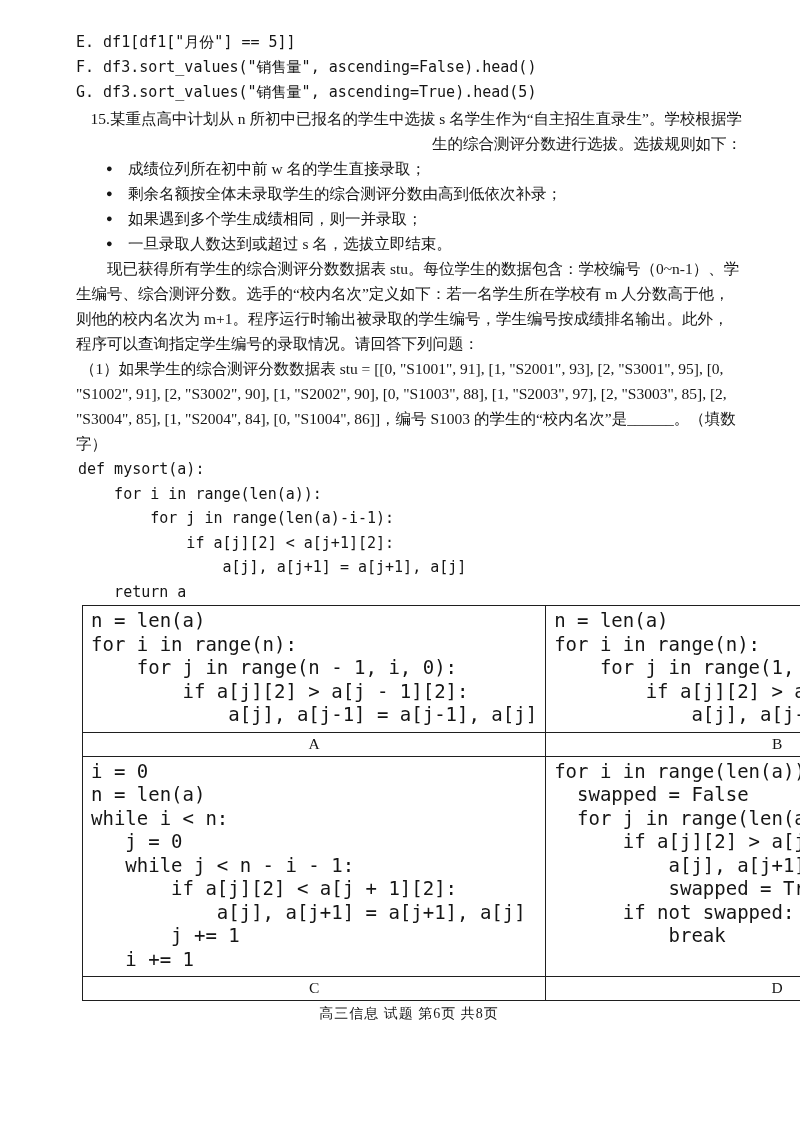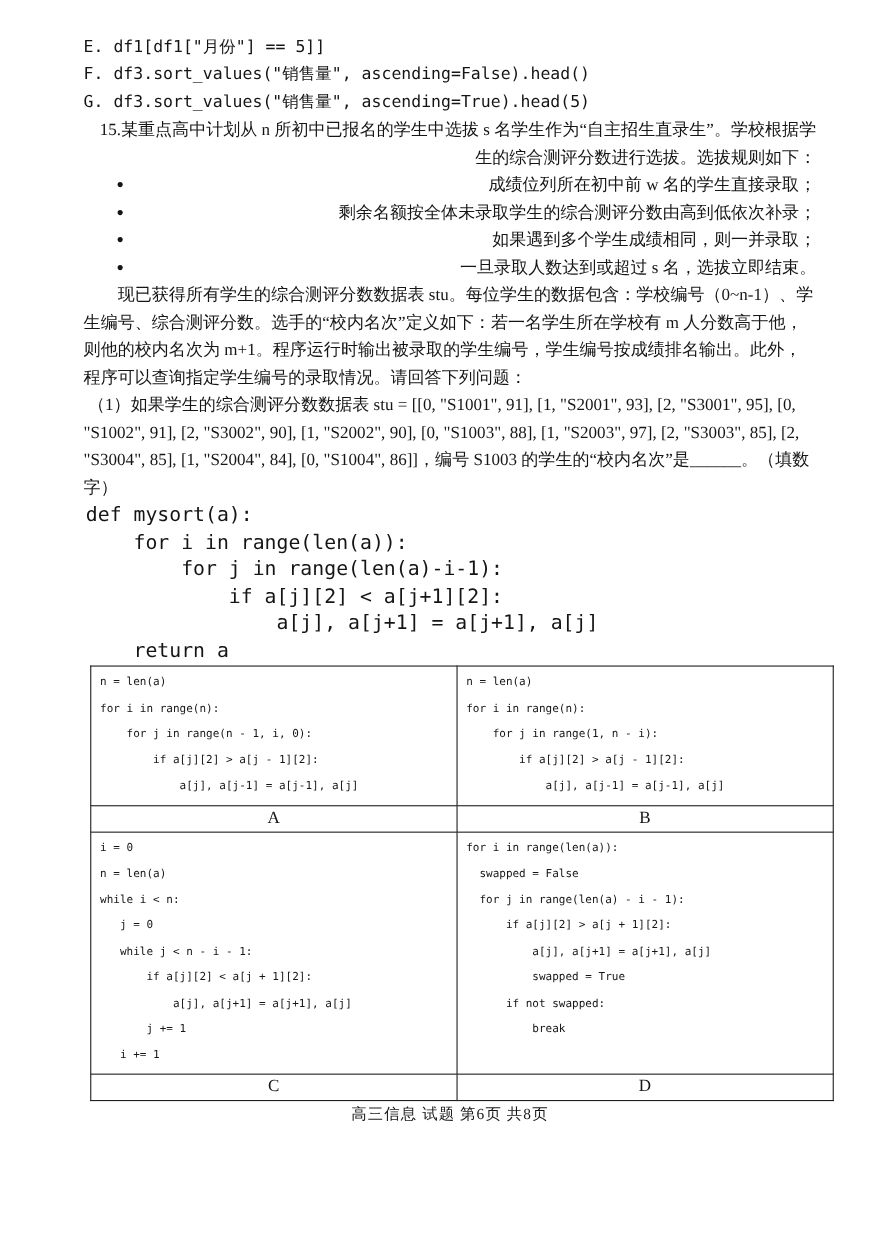--- a/index.html
+++ b/index.html
@@ -8,39 +8,39 @@
   .sheet {
     width:800px; height:1131px; background:#ffffff; color:#151515;
     font-family:"Liberation Serif","DejaVu Serif",serif;
     font-size:15.5px; line-height:25px;
     padding:30px 58px 0 76px;
     overflow:hidden;
   }
   .opt-line { font-family:"DejaVu Sans Mono","Liberation Mono",monospace; font-size:15px; white-space:pre; }
   .q15-intro { padding-left:30px; text-indent:-30px; margin-top:1px;text-align:right; }
   ul.rules { list-style:none; padding-left:30px; }
-  ul.rules li { position:relative; padding-left:22px;text-align:right; }
+  ul.rules li { position:relative; padding-left:22px; }
   ul.rules li .bullet { position:absolute; left:0; top:0; font-size:11px; }
   ul.rules li .bullet::before { content:"●"; }
   .desc { text-indent:2em; }
   .part1 { text-indent:4px; }
   .part2 { text-indent:4px; }
   pre.code-block {
     font-family:"DejaVu Sans Mono","Liberation Mono",monospace;
-    font-size:18px; line-height:24.5px; white-space:pre; margin:1px 0 1px 2px;
+    font-size:15px; line-height:24.5px; white-space:pre; margin:1px 0 1px 2px;
   }
   .multi-prompt { margin-bottom:4px; }
   table.code-table { border-collapse:collapse; width:676px; margin-left:6px; }
   table.code-table td {
     border:1.6px solid #1f1f1f; vertical-align:top; padding:3px 8px 5px 8px;
   }
   table.code-table td.cell-a, table.code-table td.cell-c { width:49.3%; }
   table.code-table pre {
     font-family:"DejaVu Sans Mono","Liberation Mono",monospace;
-    font-size:10px; line-height:23.5px; white-space:pre;
+    font-size:19px; line-height:23.5px; white-space:pre;
   }
   table.code-table td.label {
     text-align:center; padding:0 0 1px 0; line-height:22px; font-size:15.5px;
   }
   .footer { text-align:center; margin-top:0; font-size:14px; letter-spacing:1px; }
 </style>
 </head>
 <body>
 
 <div class="sheet">

